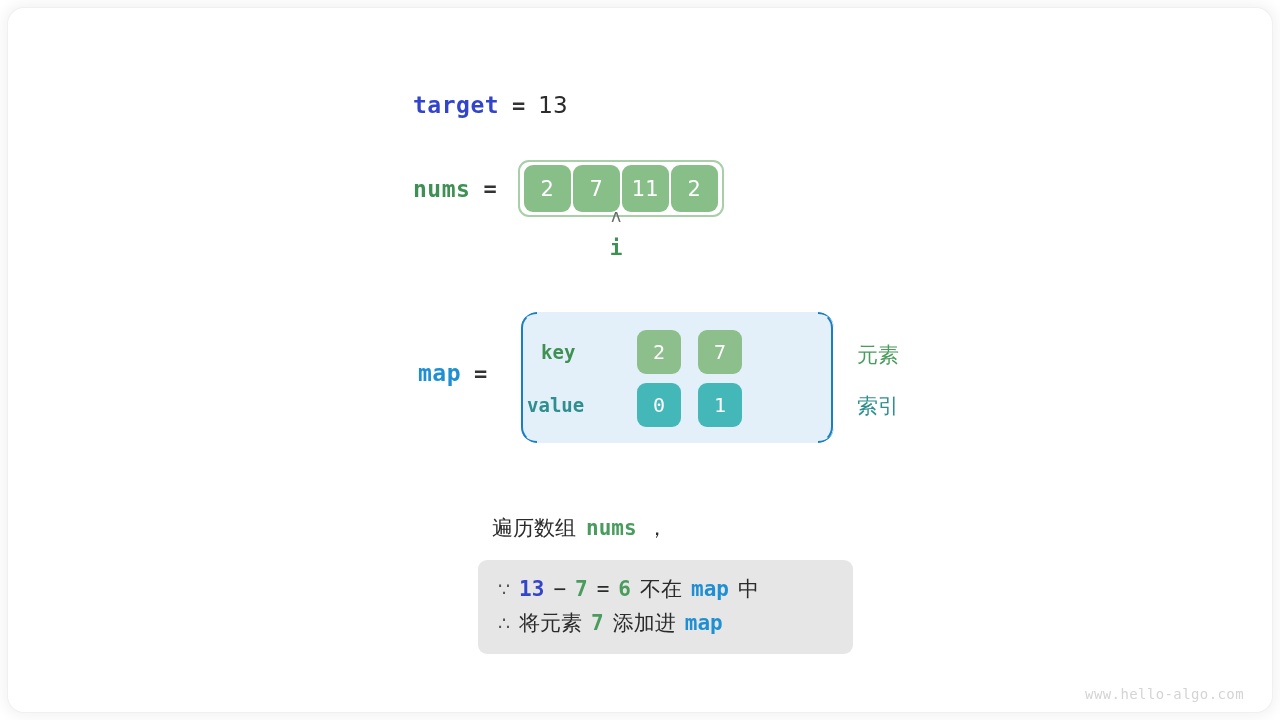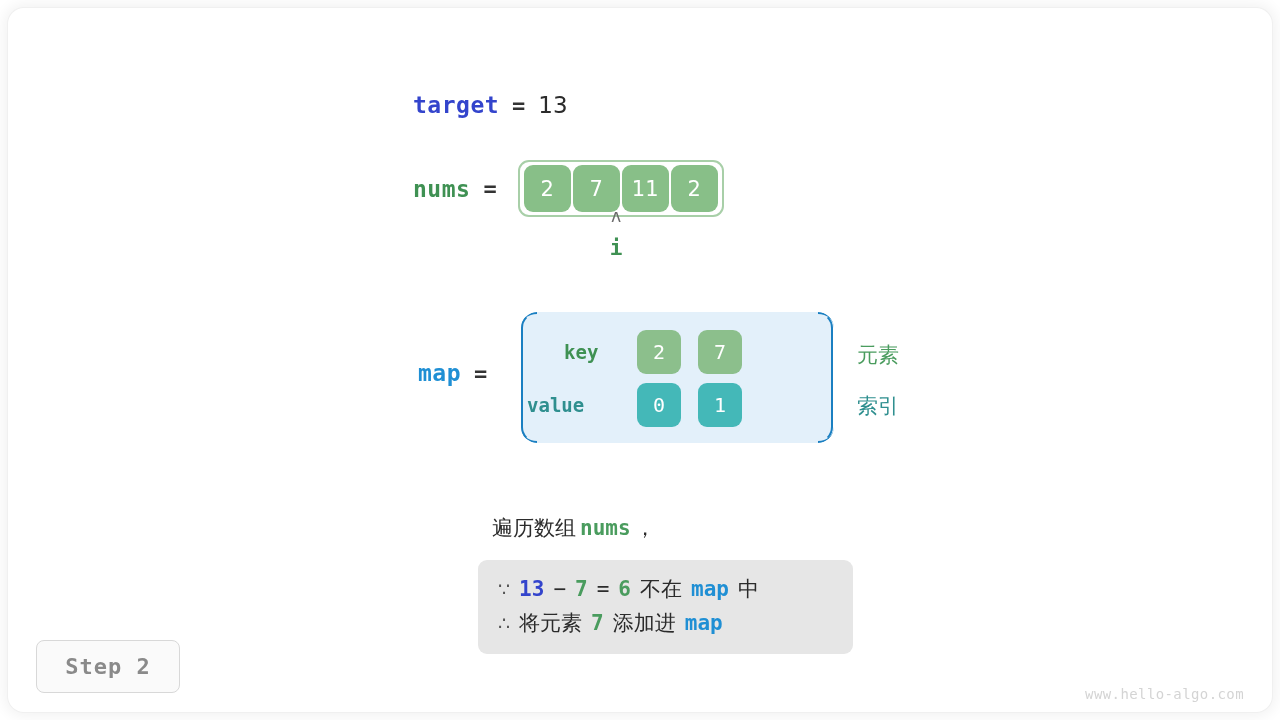--- a/index.html
+++ b/index.html
@@ -173,21 +173,21 @@
   }
 
   .map-rowlabel {
     position: absolute;
     font-family: "DejaVu Sans Mono", "Liberation Mono", monospace;
     font-size: 19px;
     font-weight: bold;
     text-align: right;
     width: 90px;
   }
-  #map-key-label   { left: 30px;  top: 340px; color: #3f9153; margin-left: 23px; }
+  #map-key-label   { left: 30px;  top: 340px; color: #3f9153; }
   #map-value-label { left: 30px;  top: 393px; color: #2f8f8f; }
 
   .map-cell {
     position: absolute;
     width: 44px;
     height: 44px;
     border-radius: 9px;
     color: #ffffff;
     font-family: "DejaVu Sans Mono", "Liberation Mono", monospace;
     font-size: 20px;
@@ -216,21 +216,21 @@
 
   
   #caption-line {
     left: 492px;
     top: 514px;
     font-size: 21px;
     color: #2b2b2b;
     white-space: nowrap;
     display: flex;
     align-items: baseline;
-    gap: 4px;
+    gap: 10px;
   }
   #reason-box {
     left: 478px;
     top: 560px;
     width: 375px;
     background: #e6e6e6;
     border-radius: 9px;
     padding: 12px 20px 14px 20px;
     box-sizing: border-box;
   }
@@ -366,18 +366,15 @@
     </div>
     <div class="reason-line">
       <span class="sym">∴</span>
       <span class="cjk">将元素</span>
       <span class="kw-green">7</span>
       <span class="cjk">添加进</span>
       <span class="kw-lblue">map</span>
     </div>
   </div>
 
-  <div class="abs" id="step-badge">
-    <span>Step 2</span>
-  </div>
 
   <div class="abs" id="watermark">www.hello-algo.com</div>
 </div>
 
 </body></html>

